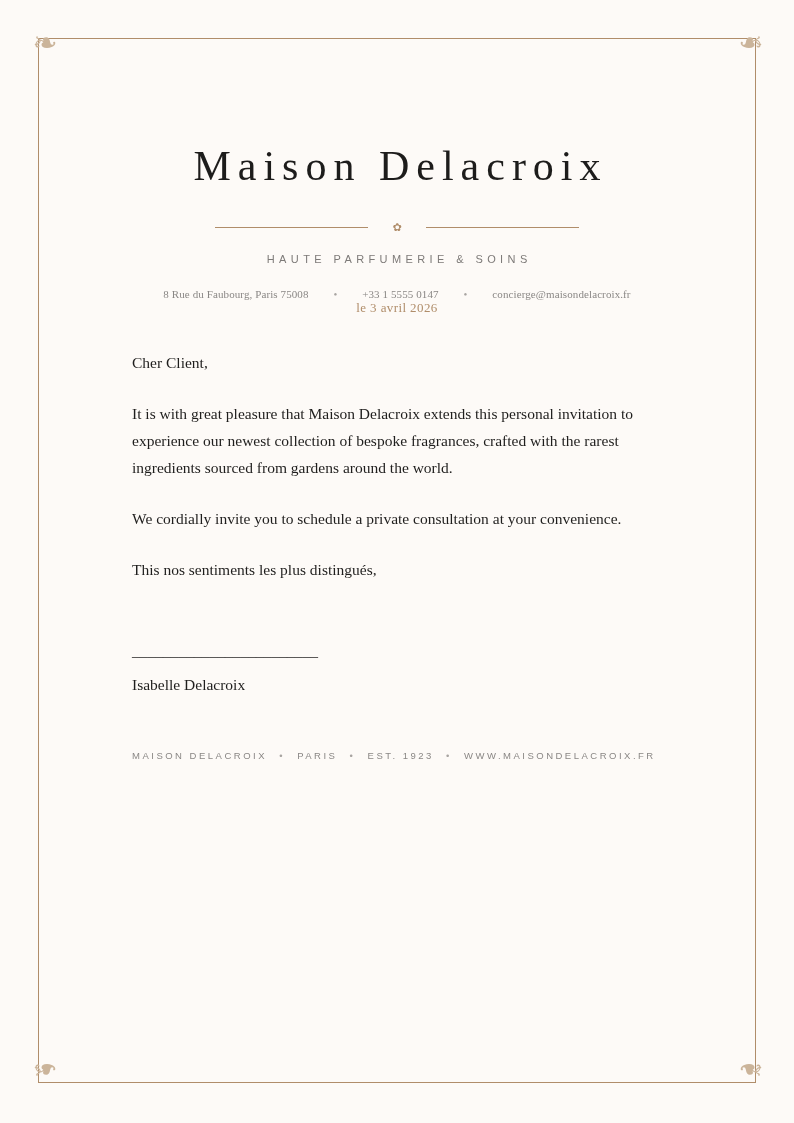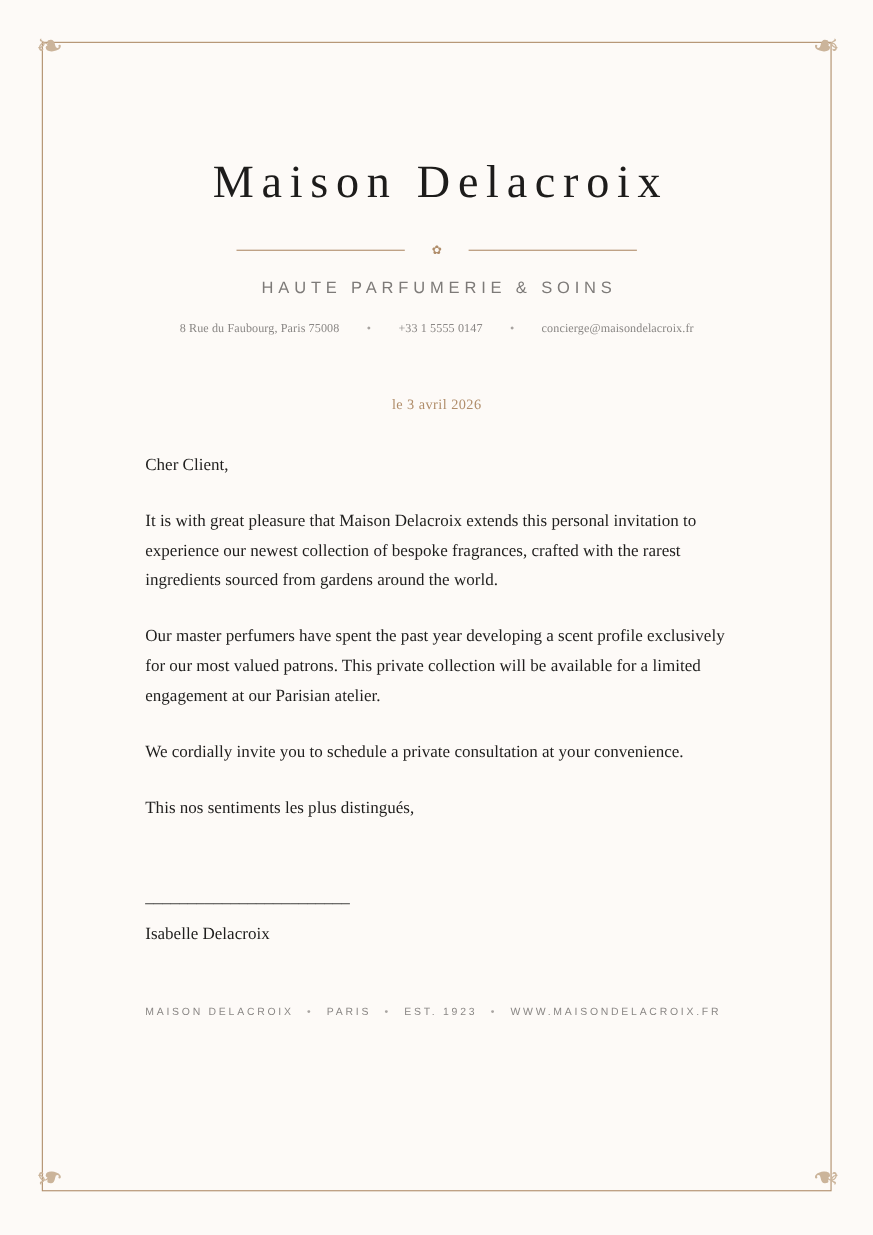--- a/index.html
+++ b/index.html
@@ -92,41 +92,40 @@
     font-size: 11px;
     line-height: 1;
     font-family: "DejaVu Sans", sans-serif;
     padding: 0 24px;
     user-select: none;
   }
 
   .tagline {
     margin-top: 20px;
     font-family: "Liberation Sans", sans-serif;
-    font-size: 15px;
+    font-size: 11px;
     letter-spacing: 4.4px;
     color: #7d7a78;
     text-indent: 4.4px;
   }
 
   .contact-line {
     margin-top: 23px;
     font-family: Liberation Serif, serif;
     font-size: 11px;
     color: #8a8785;
     letter-spacing: 0.1px;
   }
   .contact-line .sep {
     display: inline-block;
     padding: 0 22px;
     color: #a8a4a1;
   }
 
   .date-line {
-    margin-top: 55px;
     text-align: center;
     font-family: "Liberation Serif", serif;
     font-size: 13px;
     color: #b08d6a;
     letter-spacing: 0.4px;
   }
 
   
   .body-copy {
     margin-top: 33px;
@@ -213,21 +212,20 @@
         <span>concierge@maisondelacroix.fr</span>
       </div>
 
     </div>
 
     <div class="date-line">le 3 avril 2026</div>
 
     <div class="body-copy">
       <p class="salutation">Cher Client,</p>
       <p>It is with great pleasure that Maison Delacroix extends this personal invitation to experience our newest collection of bespoke fragrances, crafted with the rarest ingredients sourced from gardens around the world.</p>
-      <p>Our master perfumers have spent the past year developing a scent profile exclusively for our most valued patrons. This private collection will be available for a limited engagement at our Parisian atelier.</p>
       <p>We cordially invite you to schedule a private consultation at your convenience.</p>
       <p class="closing">This nos sentiments les plus distingués,</p>
     </div>
 
     <div class="signature-block">
       <div class="sig-rule">________________________</div>
       <span class="sig-name">Isabelle Delacroix</span>
     </div>
 
     <div class="footer-line">

